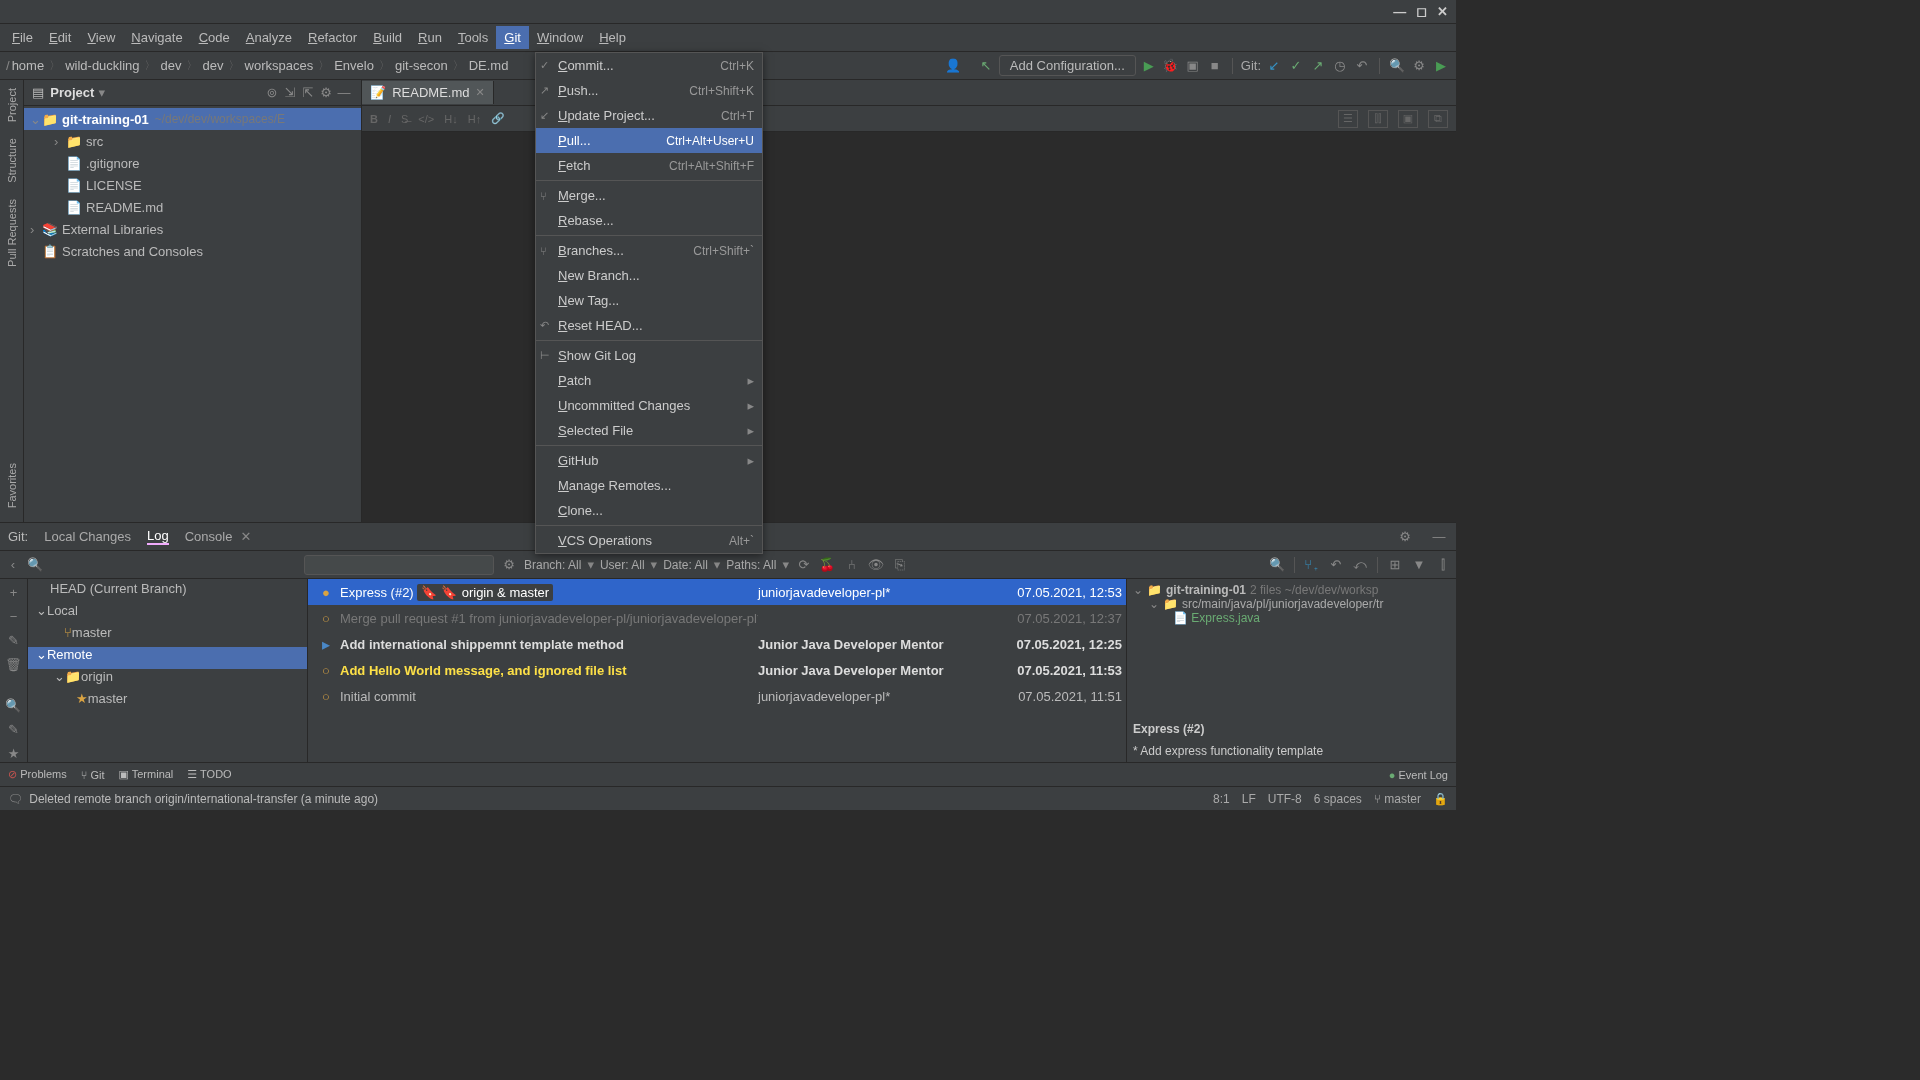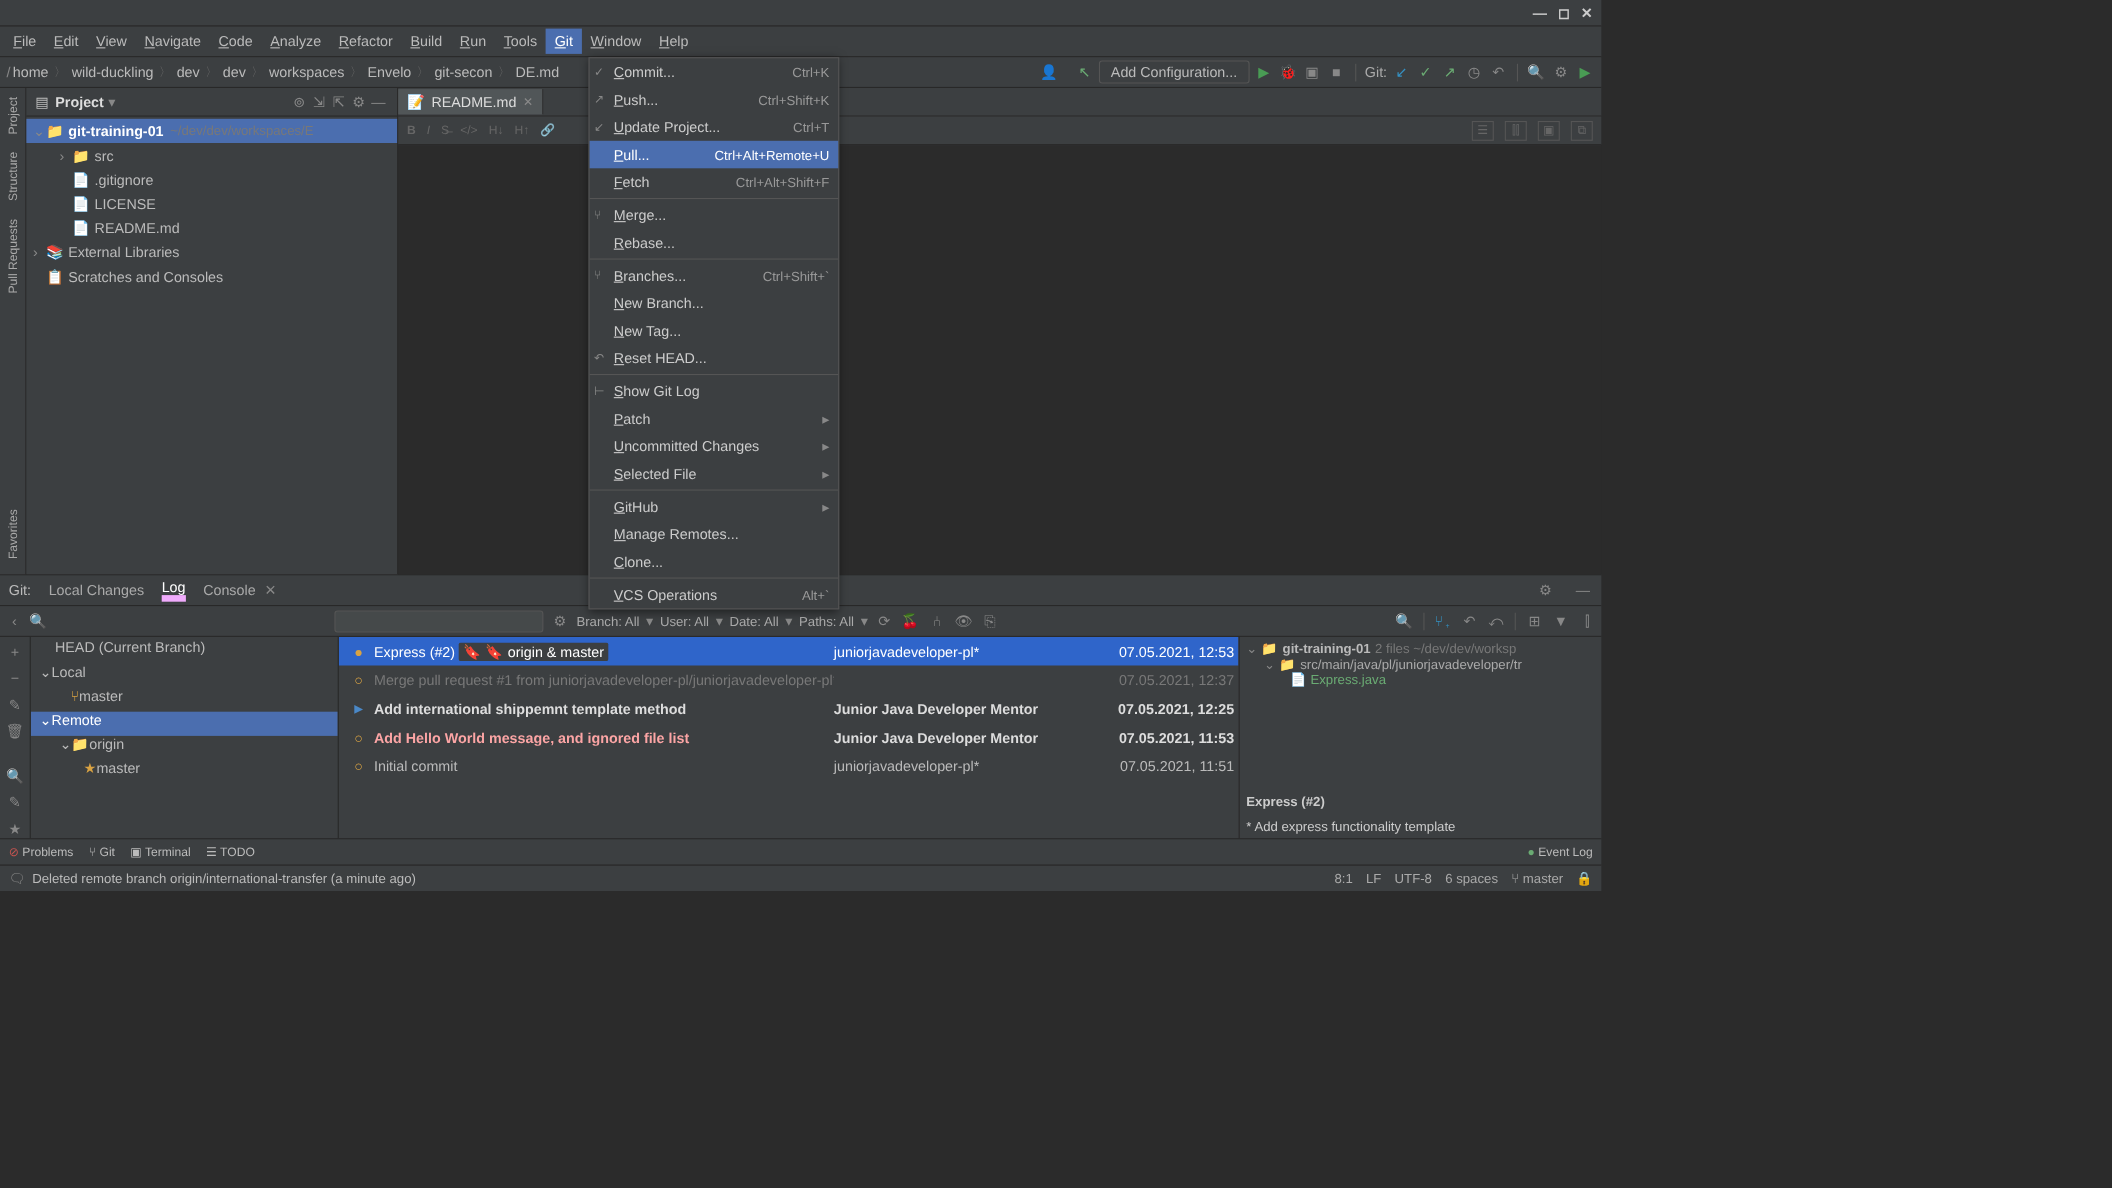--- a/index.html
+++ b/index.html
@@ -52,21 +52,21 @@
 .gitmenu .mi.sel { background: #4B6EAF; color: #fff; }
 .gitmenu .mi .sc { margin-left: auto; color: #999; font-size: 12px; }
 .gitmenu .mi.sel .sc { color: #fff; }
 .gitmenu .sep { height: 1px; background: #555; margin: 2px 0; }
 .gitmenu .mi .icon { position: absolute; left: 4px; color: #888; font-size: 11px; }
 .gitmenu .mi .sub { margin-left: auto; color: #888; }
 
 .bottompanel { height: 240px; background: #3c3f41; border-top: 1px solid #282828; display: flex; flex-direction: column; }
 .bptabs { height: 28px; display: flex; align-items: center; padding: 0 8px; gap: 16px; border-bottom: 1px solid #282828; }
 .bptabs .btab { color: #aaa; }
-.bptabs .btab.active { color: #fff; border-bottom: 6px solid #f0abfc; }
+.bptabs .btab.active { color: #fff; border-bottom: 2px solid #f0abfc; }
 .bptabs .sp { flex: 1; }
 .bptabs .close { color: #888; }
 .bptoolbar { height: 28px; display: flex; align-items: center; padding: 0 4px; gap: 6px; border-bottom: 1px solid #282828; }
 .bptoolbar input { background: #45494a; border: 1px solid #555; border-radius: 3px; height: 20px; width: 190px; padding: 0 18px 0 4px; color: #ccc; }
 .bptoolbar .filter { color: #aaa; font-size: 12px; }
 .bptoolbar .fsep { width: 1px; height: 16px; background: #555; margin: 0 2px; }
 
 .logbody { display: flex; flex: 1; }
 .branches { width: 280px; border-right: 1px solid #282828; padding: 2px 0; overflow: hidden; }
 .branches .brow { height: 22px; display: flex; padding-left: 8px; }
@@ -332,21 +332,21 @@
             <span style="color:#4a88c7;font-size:16px">▸</span>
           </span>
           <span class="msg" style="font-weight:bold;color:#ddd">Add international shippemnt template method</span>
           <span class="author" style="font-weight:bold;color:#ddd">Junior Java Developer Mentor</span>
           <span class="date" style="font-weight:bold;color:#ddd">07.05.2021, 12:25</span>
         </div>
         <div class="commit-row">
           <span class="graph">
             <span style="color:#d9a343">○</span>
           </span>
-          <span class="msg" style="font-weight:bold;color:#fca5a5">Add Hello World message, and ignored file list</span>
+          <span class="msg" style="font-weight:bold;color:#fde047">Add Hello World message, and ignored file list</span>
           <span class="author" style="font-weight:bold;color:#ddd">Junior Java Developer Mentor</span>
           <span class="date" style="font-weight:bold;color:#ddd">07.05.2021, 11:53</span>
         </div>
         <div class="commit-row">
           <span class="graph">
             <span style="color:#d9a343">○</span>
           </span>
           <span class="msg">Initial commit</span>
           <span class="author">juniorjavadeveloper-pl*</span>
           <span class="date">07.05.2021, 11:51</span>
@@ -407,21 +407,21 @@
       <span><u>P</u>ush...</span>
       <span class="sc">Ctrl+Shift+K</span>
     </div>
     <div class="mi">
       <span class="icon">↙</span>
       <span><u>U</u>pdate Project...</span>
       <span class="sc">Ctrl+T</span>
     </div>
     <div class="mi sel">
       <span><u>P</u>ull...</span>
-      <span class="sc">Ctrl+Alt+Remote+U</span>
+      <span class="sc">Ctrl+Alt+User+U</span>
     </div>
     <div class="mi">
       <span><u>F</u>etch</span>
       <span class="sc">Ctrl+Alt+Shift+F</span>
     </div>
     <div class="sep"></div>
     <div class="mi">
       <span class="icon">⑂</span>
       <span><u>M</u>erge...</span>
     </div>

